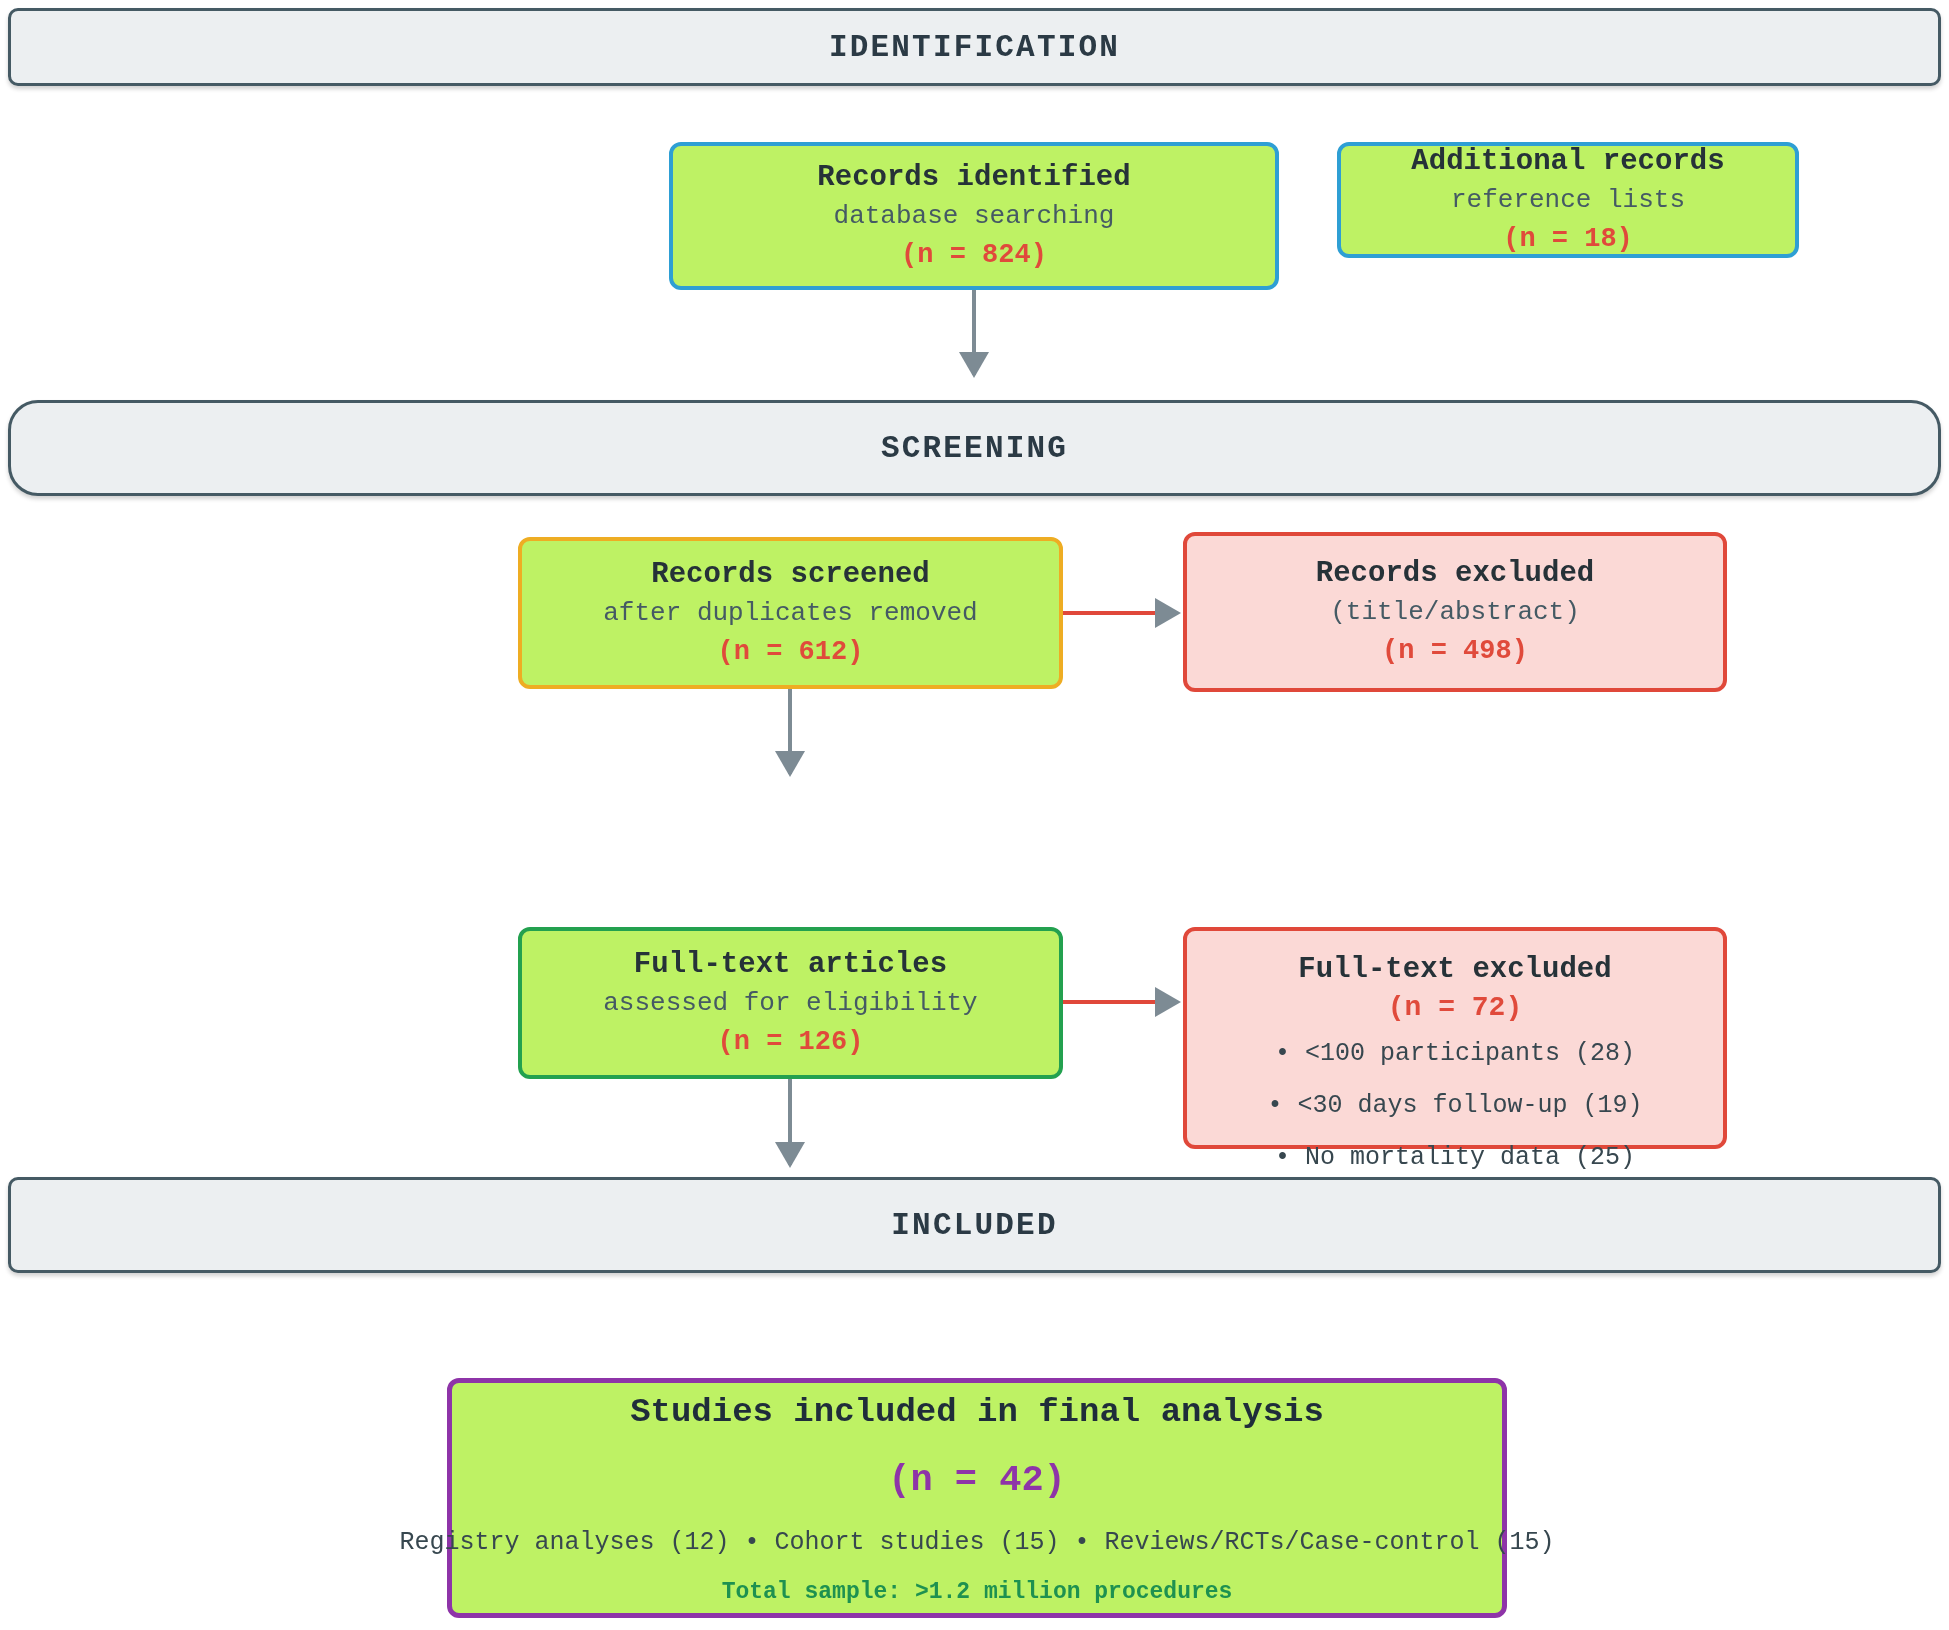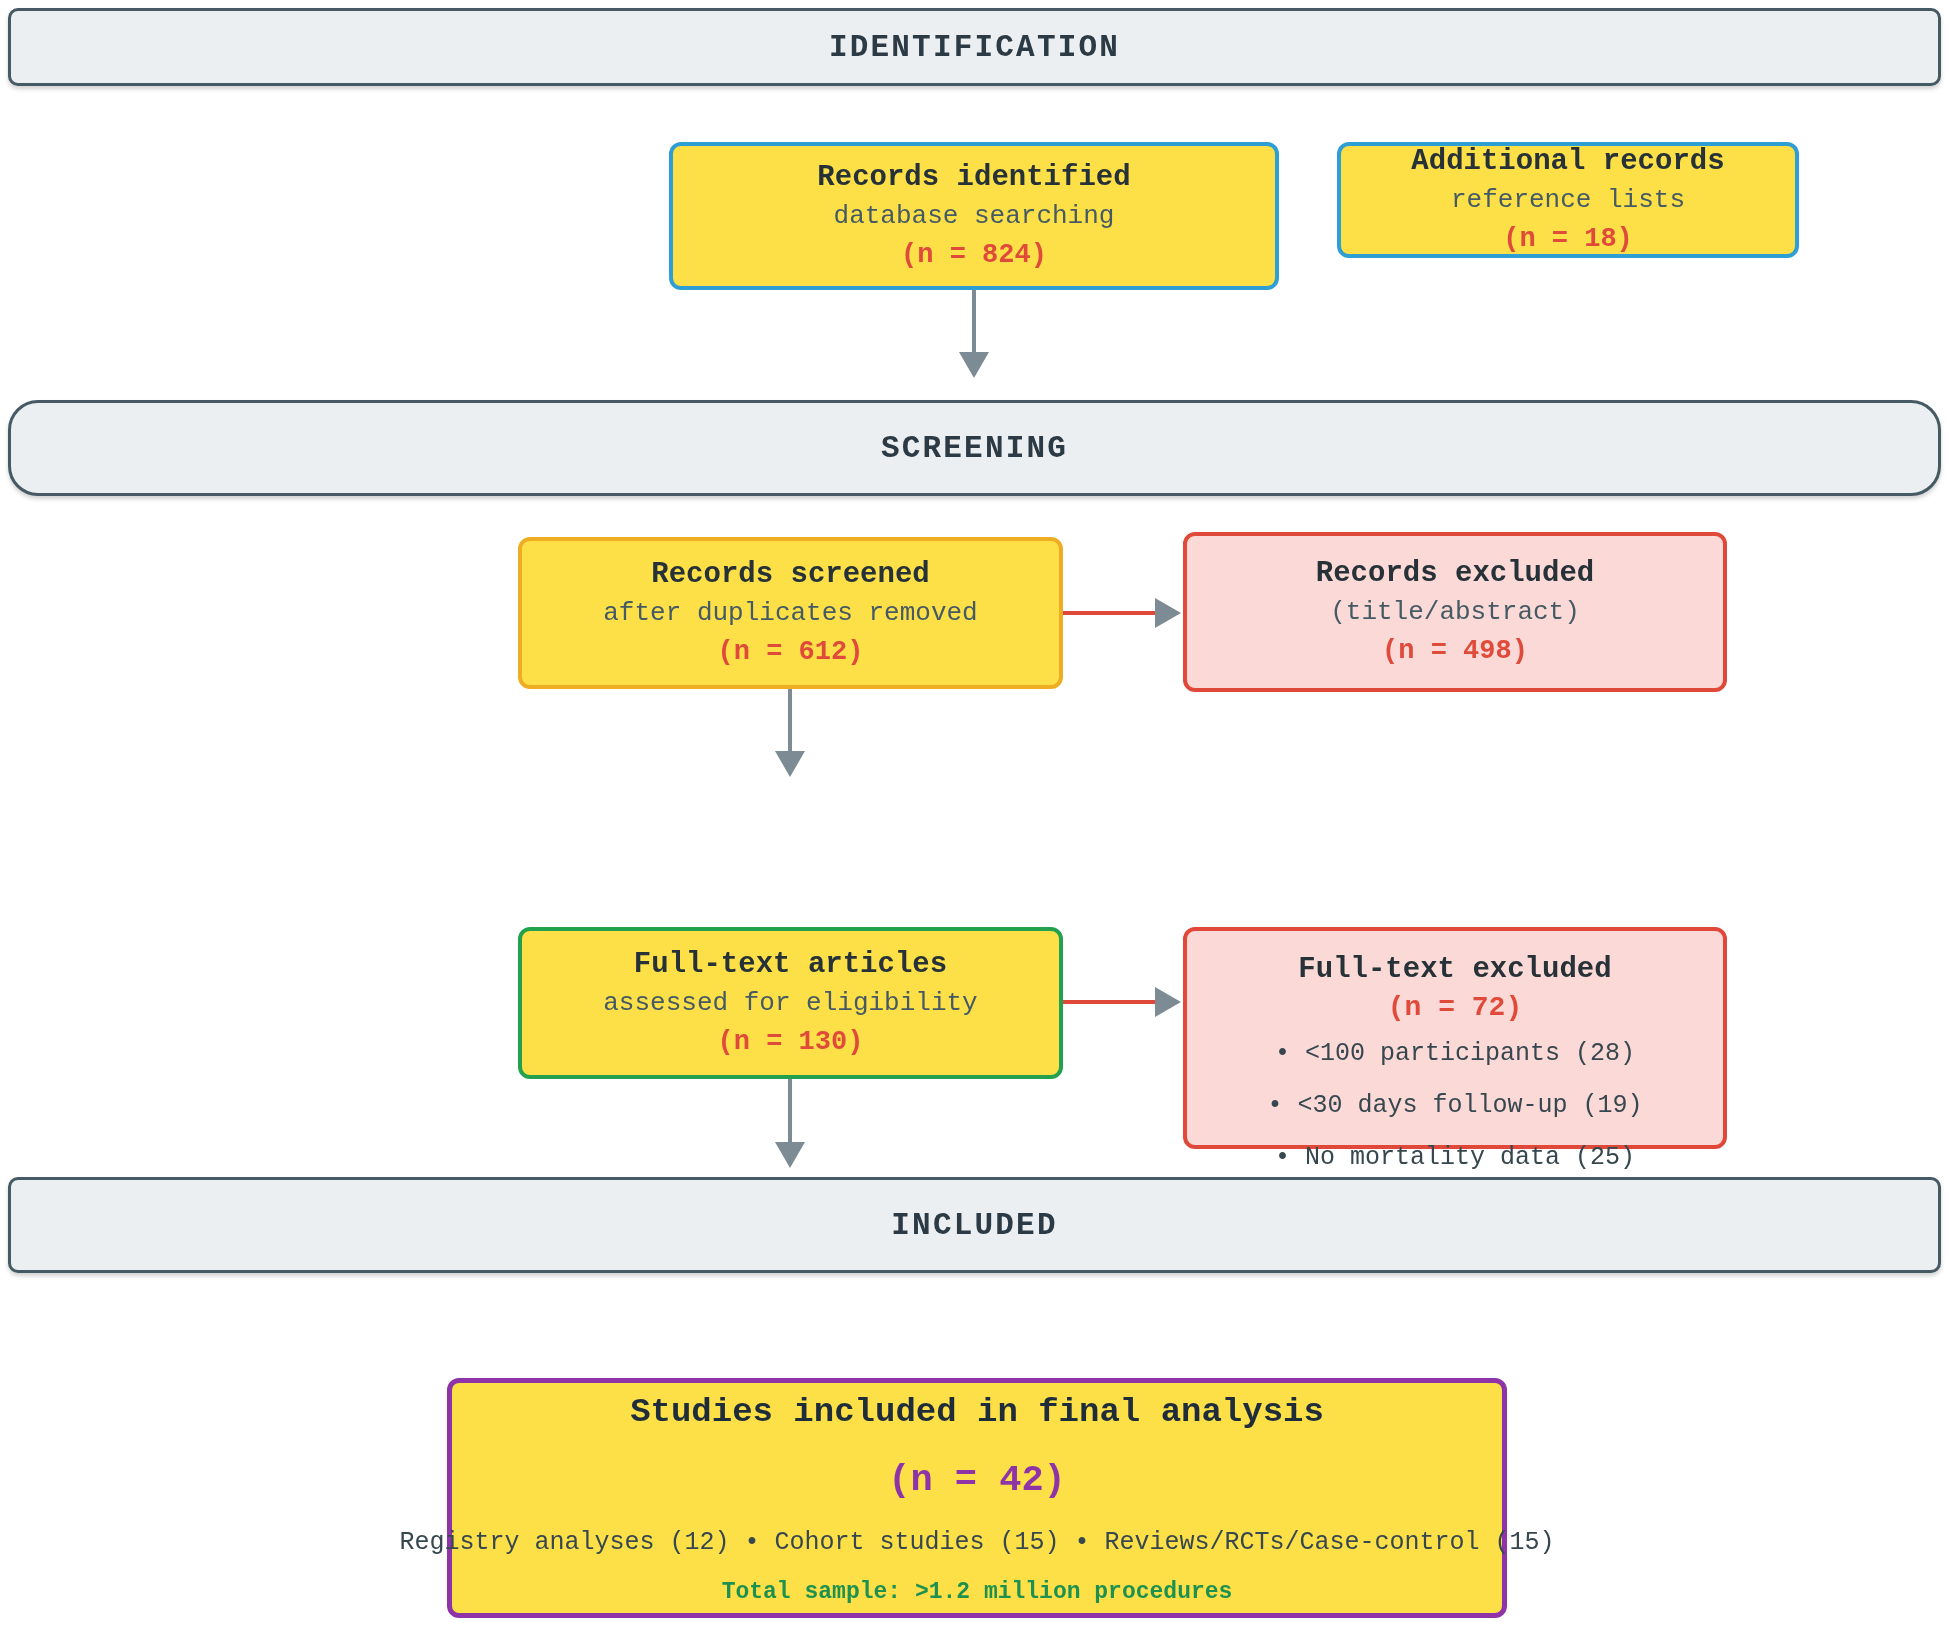--- a/index.html
+++ b/index.html
@@ -36,21 +36,21 @@
     font-size: 31px;
     font-weight: bold;
     letter-spacing: 2.2px;
     color: #2b3a45;
   }
 
   
   .node {
     position: absolute;
     box-sizing: border-box;
-    background: #fde047;
+    background: #bef264;
     border-radius: 12px;
     display: flex;
     flex-direction: column;
     align-items: center;
     justify-content: center;
     text-align: center;
     padding: 10px 16px;
   }
   .node .title {
     font-size: 29px;
@@ -202,21 +202,21 @@
 
   <div class="conn">
     <div class="v-line" style="left:788px; top:689px; height:85px;"></div>
     <div class="arrow-down" style="left:775px; top:751px;"></div>
   </div>
 
 
   <div class="node b-green" style="left:518px; top:927px; width:545px; height:152px;">
     <span class="title">Full-text articles</span>
     <span class="subtitle">assessed for eligibility</span>
-    <span class="count">(n = 130)</span>
+    <span class="count">(n = 126)</span>
   </div>
 
   <div class="conn">
     <div class="h-line" style="left:1063px; top:1000px; width:113px;"></div>
     <div class="arrow-right" style="left:1155px; top:987px;"></div>
   </div>
 
   <div class="node b-red excluded" style="left:1183px; top:927px; width:544px; height:222px; justify-content:flex-start; padding-top:20px;">
     <span class="title">Full-text excluded</span>
     <span class="count">(n = 72)</span>

